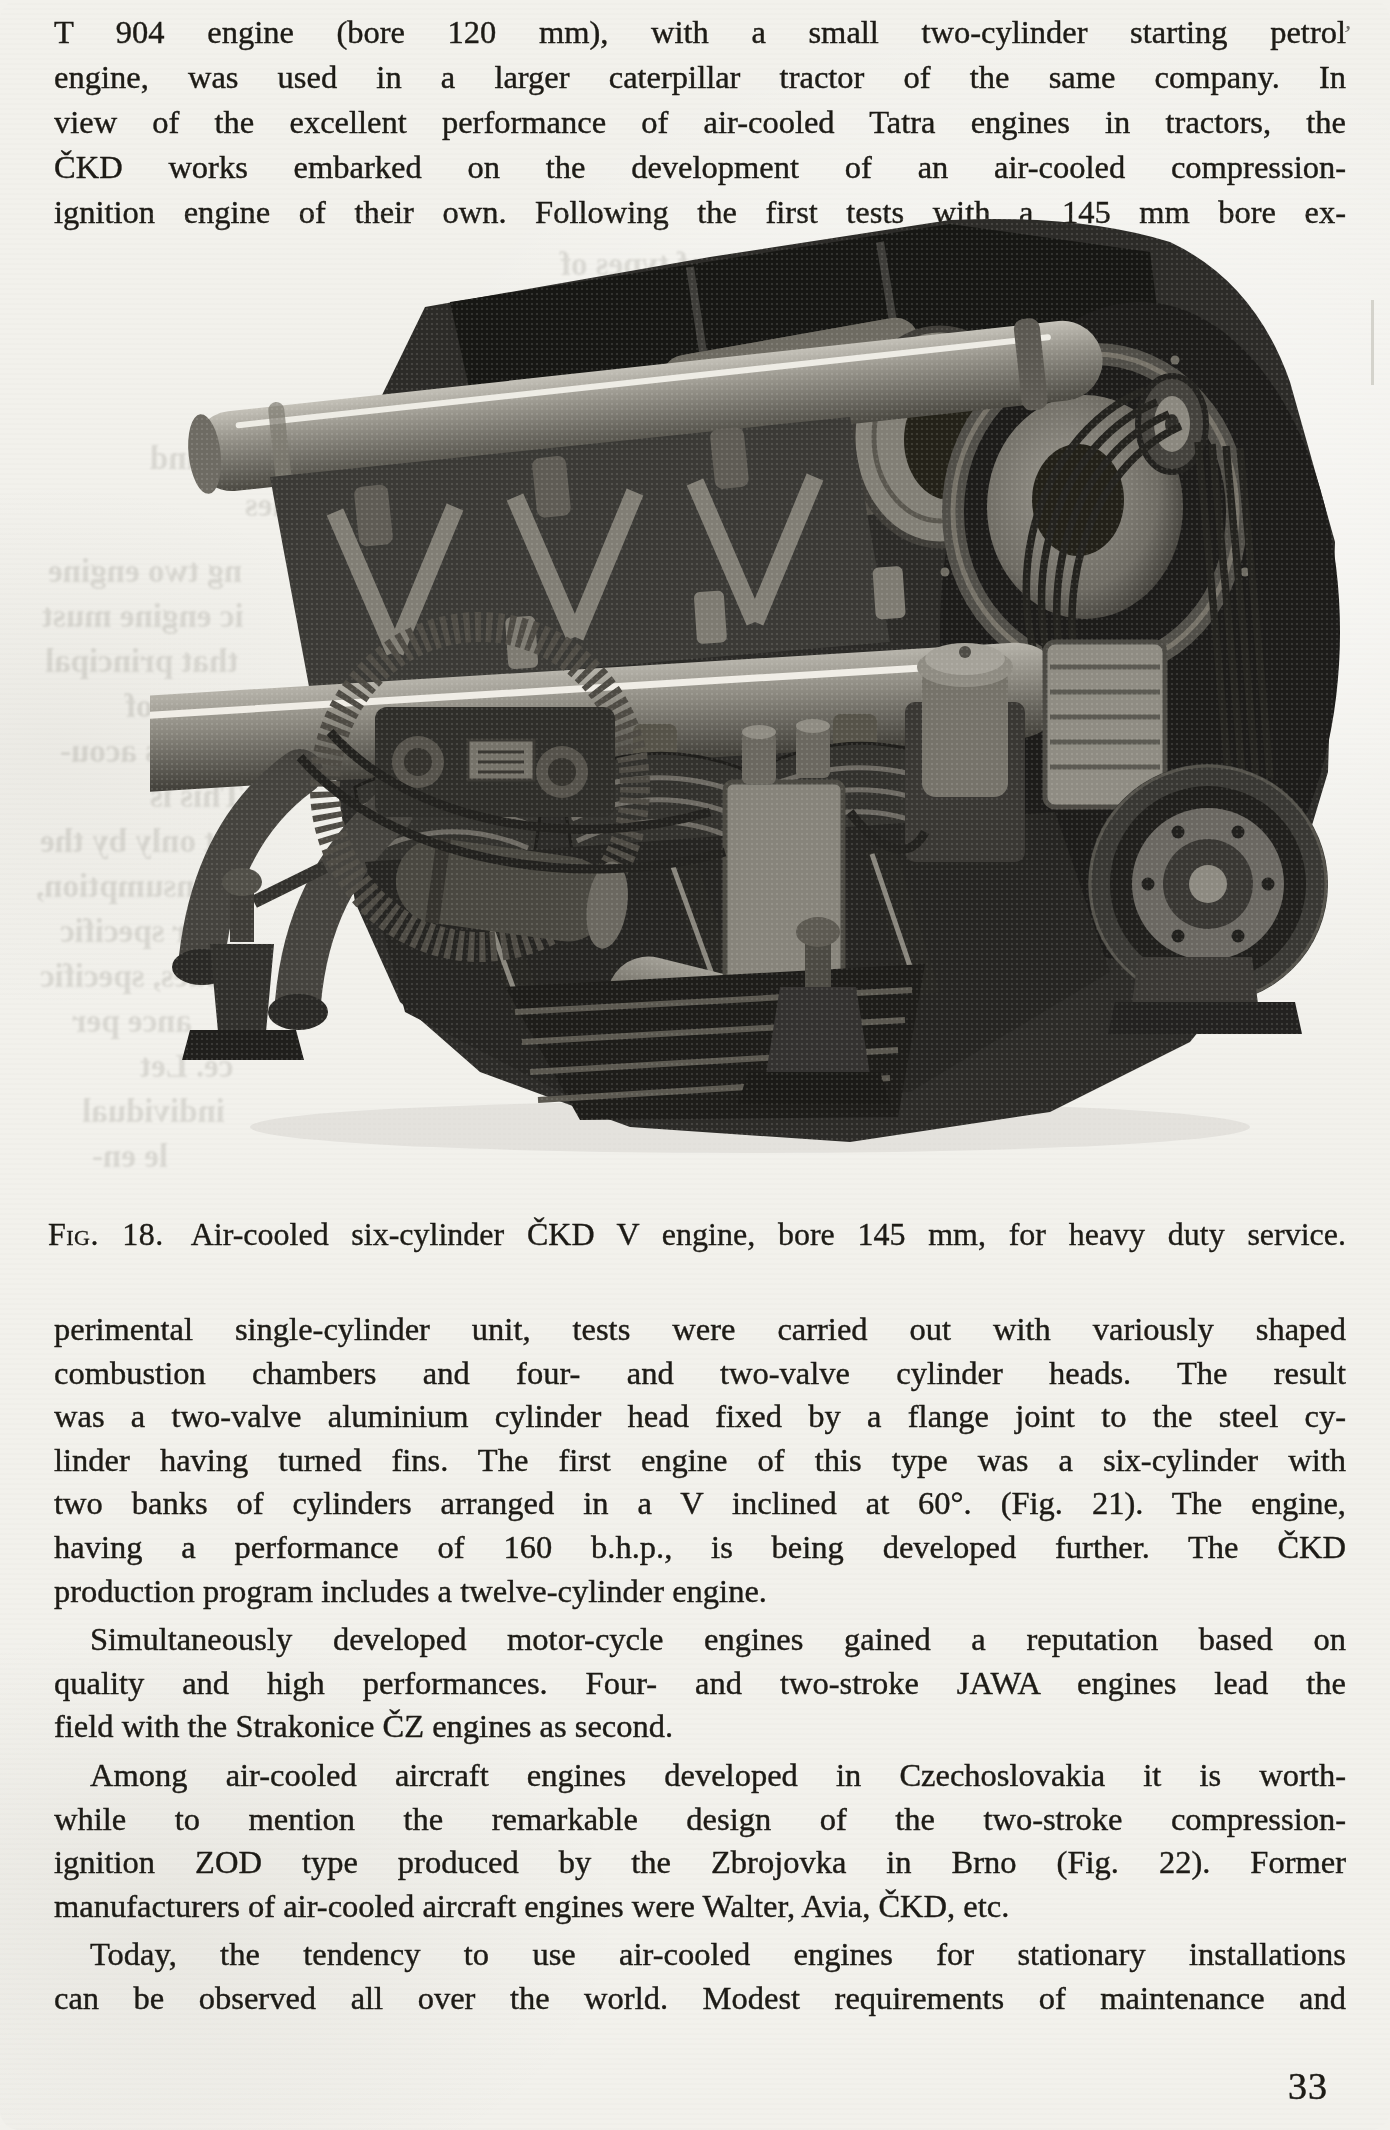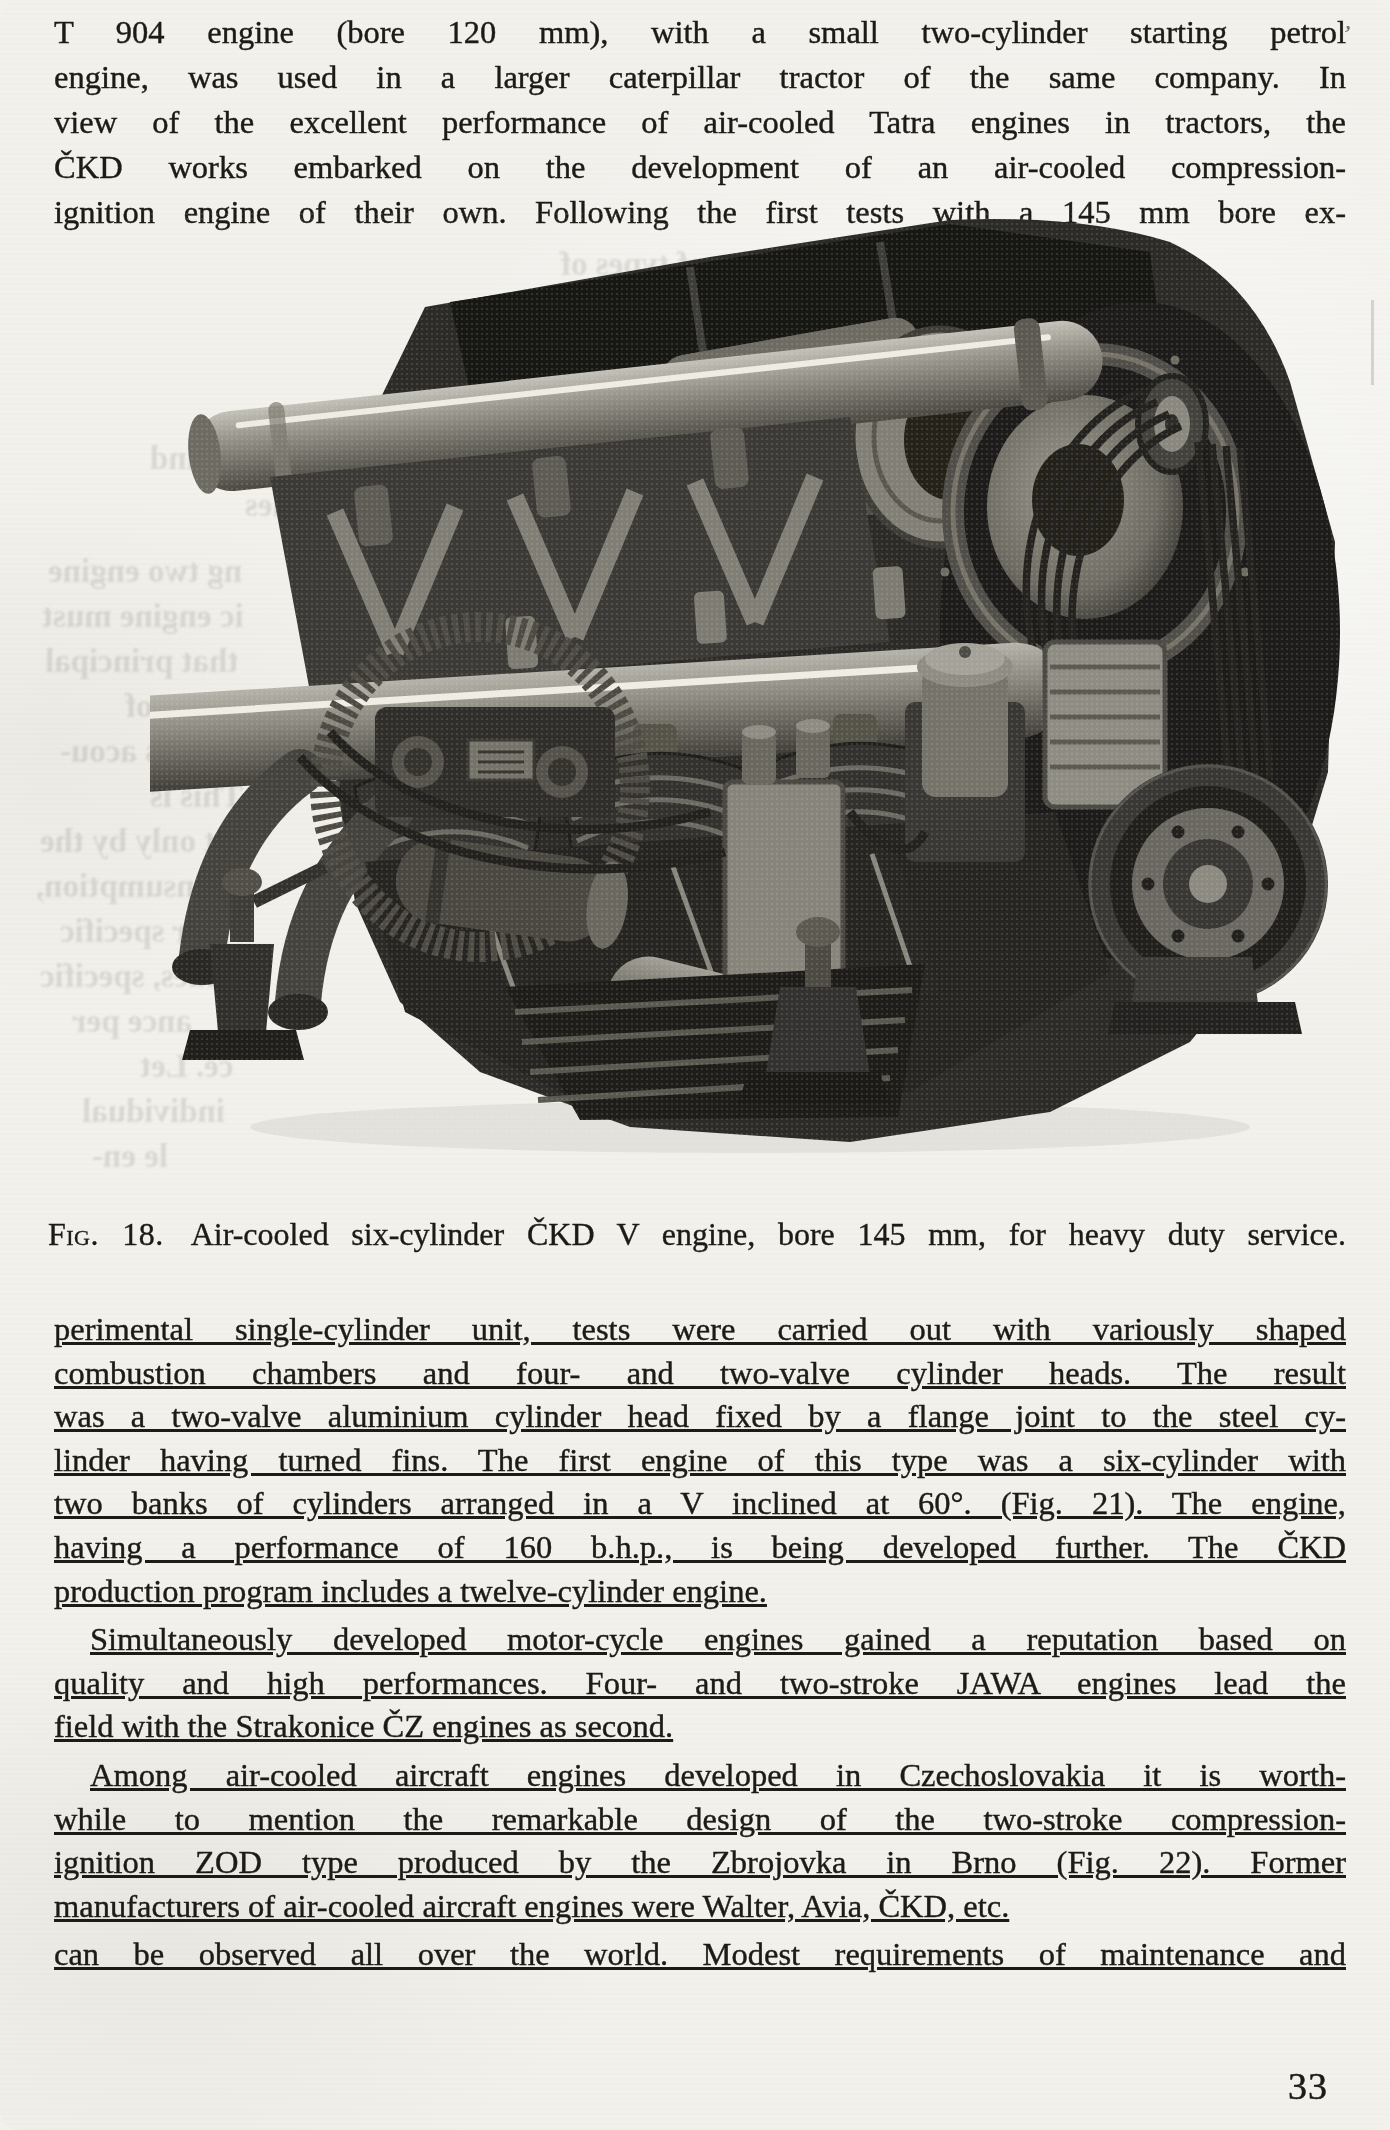--- a/index.html
+++ b/index.html
@@ -10,21 +10,21 @@
       radial-gradient(ellipse 650px 420px at 12% 90%, rgba(110,104,88,0.07), transparent 70%),
       radial-gradient(ellipse 500px 380px at 4% 35%, rgba(110,104,88,0.05), transparent 70%),
       radial-gradient(ellipse 900px 700px at 75% 25%, rgba(255,255,255,0.55), transparent 75%),
       repeating-linear-gradient(0deg, rgba(40,35,25,0.012) 0 2px, transparent 2px 5px),
       #f2f1ec;
     border-radius: 20px;
   }
   .para{position:absolute;font-size:32.5px;-webkit-text-stroke:0.4px;}
   .p1block{top:10px;left:54px;width:1292px;}
   .p1block .tline{height:45px;line-height:45px;}
-  .textcol{position:absolute;top:1308px;left:54px;width:1292px;font-size:32.5px;text-decoration:underline;-webkit-text-stroke:0.4px;}
+  .textcol{position:absolute;top:1308px;left:54px;width:1292px;font-size:32.5px;-webkit-text-stroke:0.4px;}
   .textcol .pblock{margin:0 0 5px 0;}
   .textcol .tline{height:43.6px;line-height:43.6px;}
   .tline{text-align:justify;text-align-last:justify;overflow:hidden;white-space:nowrap;}
   .tline.end{text-align-last:left;}
   .tline.ind{text-indent:36px;}
   .fig{position:absolute;left:150px;top:212px;width:1195px;height:955px;margin:0;}
   .fig svg{display:block;width:100%;height:100%;}
   .caption{
     position:absolute;top:1216px;left:48px;width:1298px;height:46px;
     font-size:32px;-webkit-text-stroke:0.35px;
@@ -330,20 +330,21 @@
         <div class="tline">quality and high performances. Four- and two-stroke JAWA engines lead the</div>
         <div class="tline end">field with the Strakonice ČZ engines as second.</div>
       </div>
     <div class="pblock">
         <div class="tline ind">Among air-cooled aircraft engines developed in Czechoslovakia it is worth-</div>
         <div class="tline">while to mention the remarkable design of the two-stroke compression-</div>
         <div class="tline">ignition ZOD type produced by the Zbrojovka in Brno (Fig. 22). Former</div>
         <div class="tline end">manufacturers of air-cooled aircraft engines were Walter, Avia, ČKD, etc.</div>
       </div>
     <div class="pblock">
+        <div class="tline ind">Today, the tendency to use air-cooled engines for stationary installations</div>
         <div class="tline">can be observed all over the world. Modest requirements of maintenance and</div>
       </div>
   </div>
 
   <div class="pagenum">33</div>
 
   <div class="edge-tick"></div>
 </div>
 
 </body></html>

